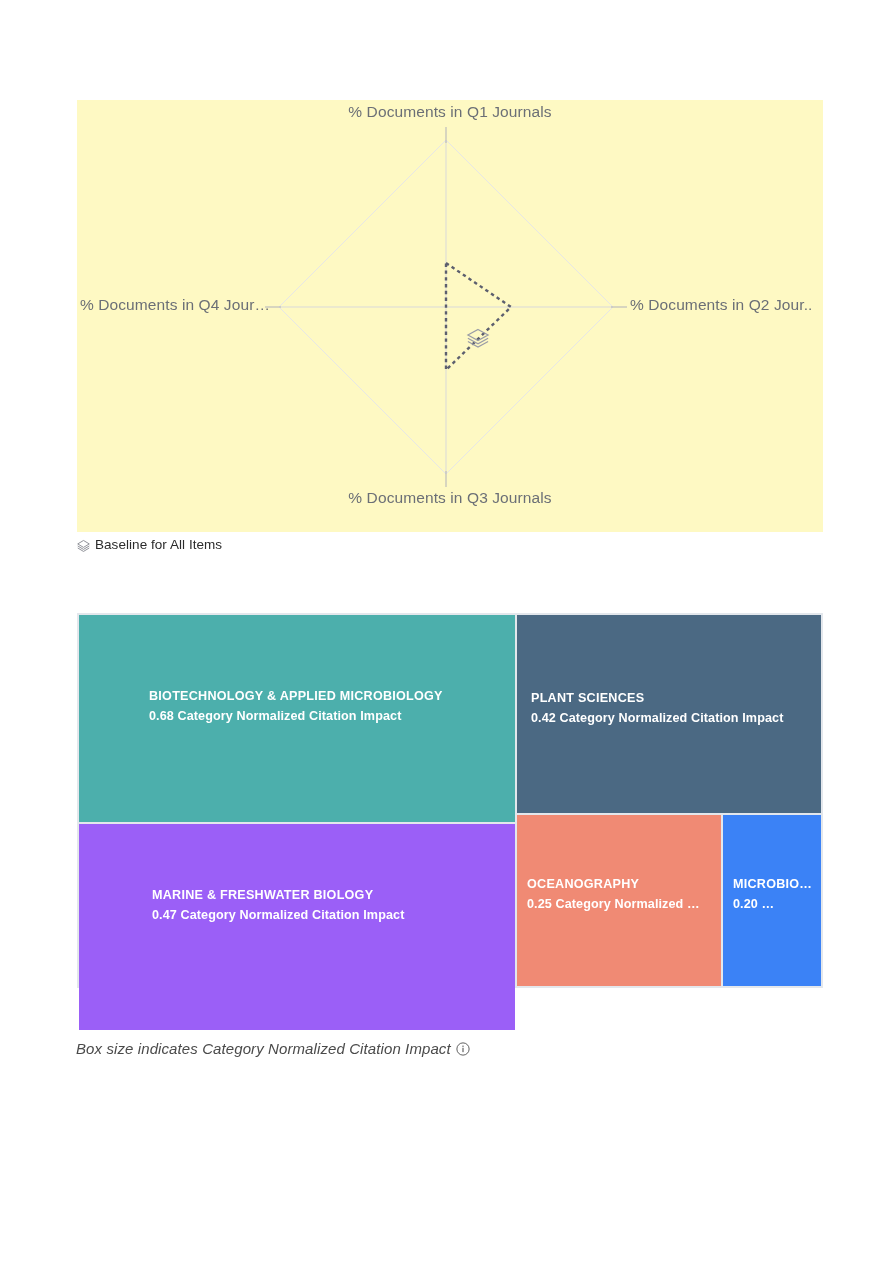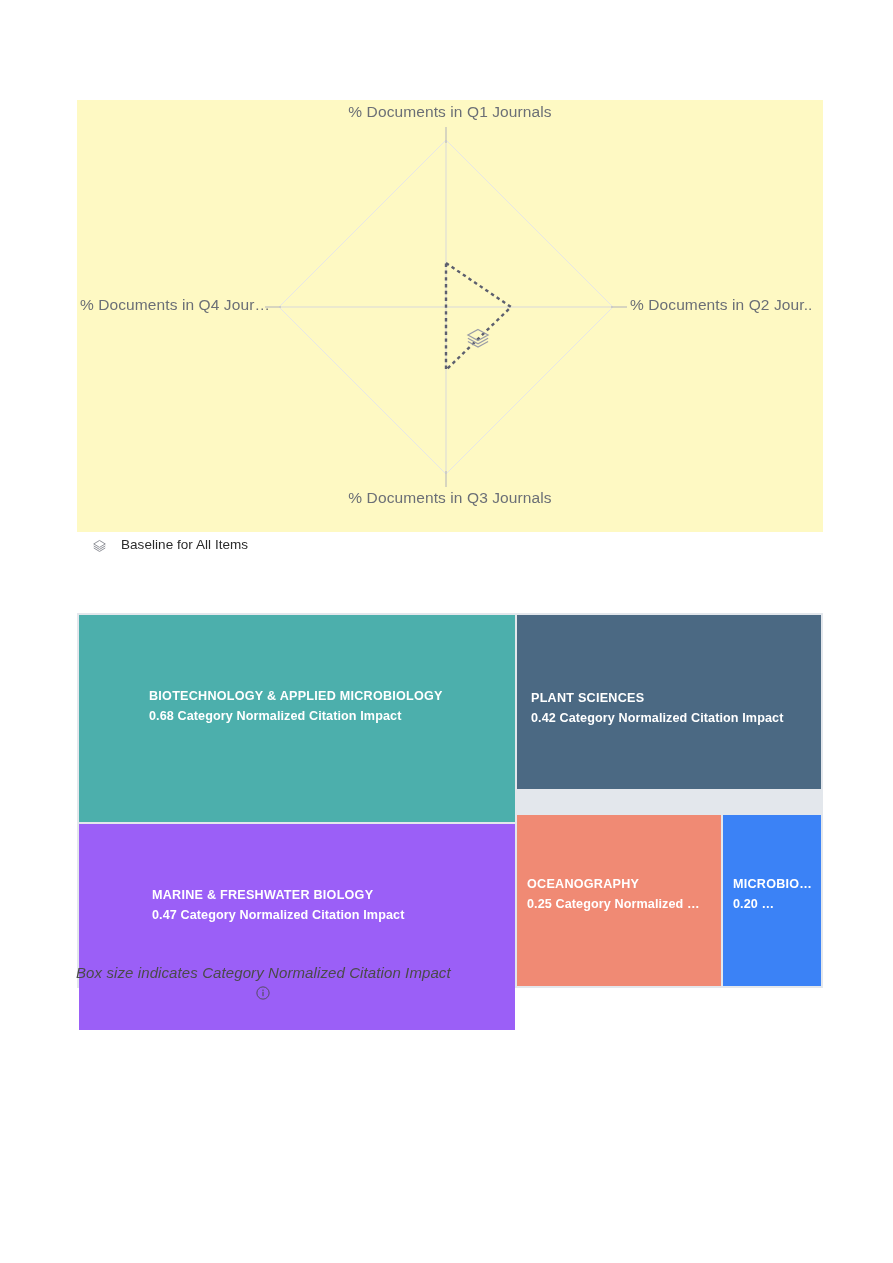--- a/index.html
+++ b/index.html
@@ -83,25 +83,25 @@
     text-align: right;
     overflow: hidden;
   }
 
   
   .glyph-stack { fill: none; stroke: #9a9ca6; stroke-width: 1.3; }
 
   
   #radar-legend {
     position: absolute;
-    left: 92px;
+    left: 76px;
     top: 537px;
     display: flex;
     align-items: center;
-    gap: 14px;
+    gap: 4px;
   }
   #radar-legend .legend-text {
     font-size: 13.5px;
     color: #2b2b2b;
     letter-spacing: 0.05px;
   }
 
   
   #treemap {
     position: absolute;
@@ -136,41 +136,40 @@
     letter-spacing: 0.1px;
     white-space: nowrap;
     overflow: hidden;
     line-height: 1.55;
   }
 
   
   #tile-biotech { left: 2px; top: 2px; width: 436px; height: 207px; }
   #tile-biotech .tile-inner { top: 72px; padding-left: 70px; }
   
-  #tile-plant { left: 440px; top: 2px; width: 304px; height: 174px; }
+  #tile-plant { left: 440px; top: 2px; width: 304px; height: 198px; }
   #tile-plant .tile-inner { top: 74px; padding-left: 14px; }
   
   #tile-marine { left: 2px; top: 211px; width: 436px; height: 206px; }
   #tile-marine .tile-inner { top: 62px; padding-left: 73px; }
   
   #tile-ocean { left: 440px; top: 202px; width: 204px; height: 171px; }
   #tile-ocean .tile-inner { top: 60px; padding-left: 10px; }
   
   #tile-micro { left: 646px; top: 202px; width: 98px; height: 171px; }
   #tile-micro .tile-inner { top: 60px; padding-left: 10px; }
 
   
   #treemap-footer {
     position: absolute;
     left: 76px;
-    top: 964px;
+    top: 1040px;
     display: flex;
     align-items: center;
     gap: 5px;
-    flex-direction: column;
   }
   #treemap-footer .footer-text {
     font-style: italic;
     font-size: 15px;
     color: #4a4a4a;
     letter-spacing: 0.1px;
   }
   .info-icon-circle {
     display: inline-block;
     width: 14px;

